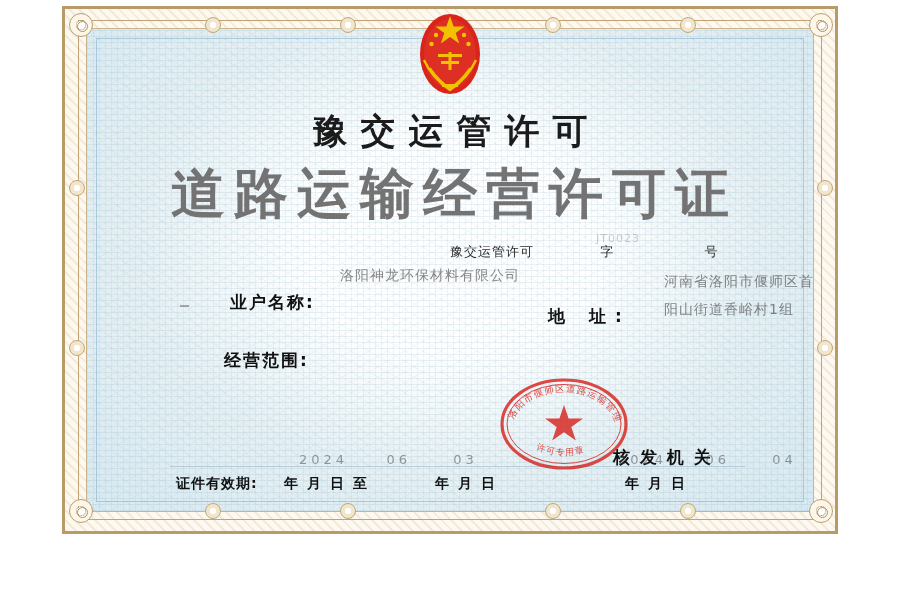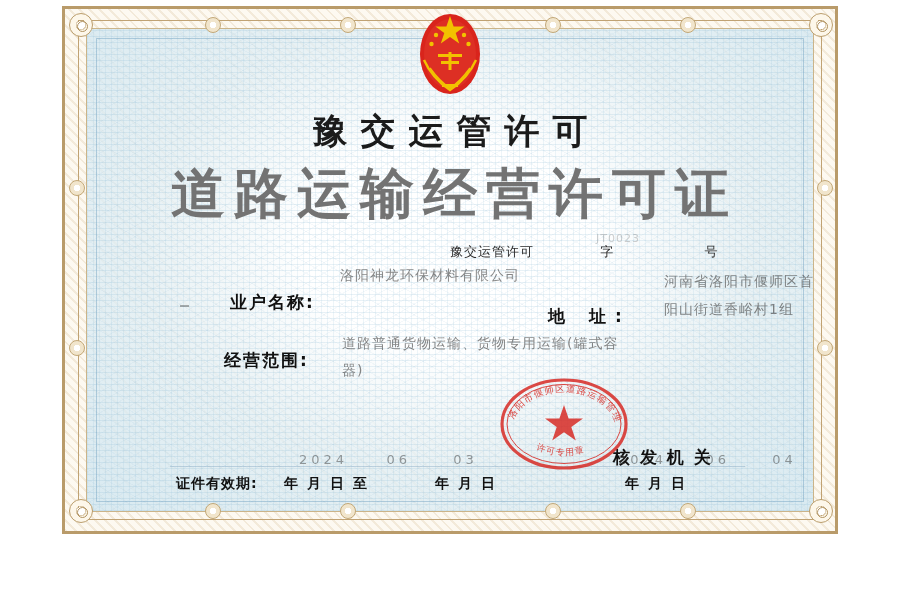--- a/index.html
+++ b/index.html
@@ -368,21 +368,20 @@
   <div class="serial-row">
     <span class="seg">豫交运管许可</span>
     <span class="serial-gap-1"></span>
     <span class="seg">字</span>
     <span class="serial-gap-2"></span>
     <span class="seg">号</span>
   </div>
 
   <div class="value val-name">洛阳神龙环保材料有限公司</div>
   <div class="value val-addr">河南省洛阳市偃师区首阳山街道香峪村1组</div>
-  <div class="value val-scope">道路普通货物运输、货物专用运输(罐式容器)</div>
 
   <div class="dash-mark"></div>
   <div class="label lbl-name">业户名称:</div>
   <div class="label lbl-addr">地  址:</div>
   <div class="label lbl-scope">经营范围:</div>
   <div class="label lbl-issuer">核 发 机 关</div>
 
   <svg class="seal" viewBox="0 0 132 96">
     <ellipse cx="66" cy="48" rx="62" ry="44" fill="none" stroke="#d7241e" stroke-width="3.2"></ellipse>
     <ellipse cx="66" cy="48" rx="57" ry="39.5" fill="none" stroke="#d7241e" stroke-width="1"></ellipse>

